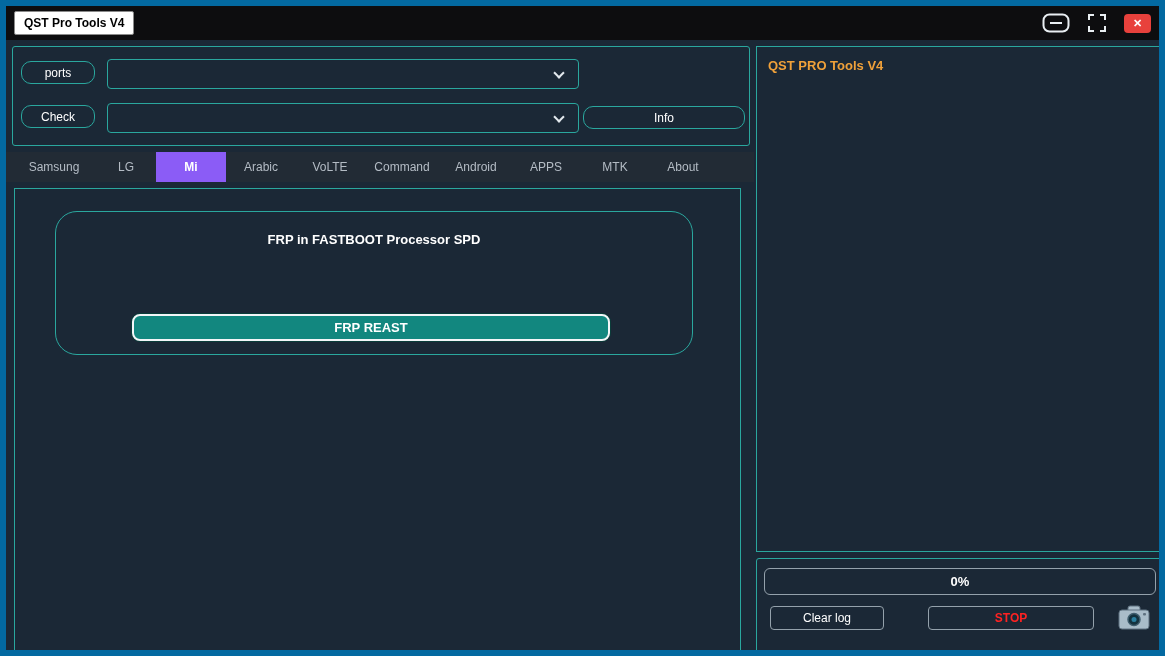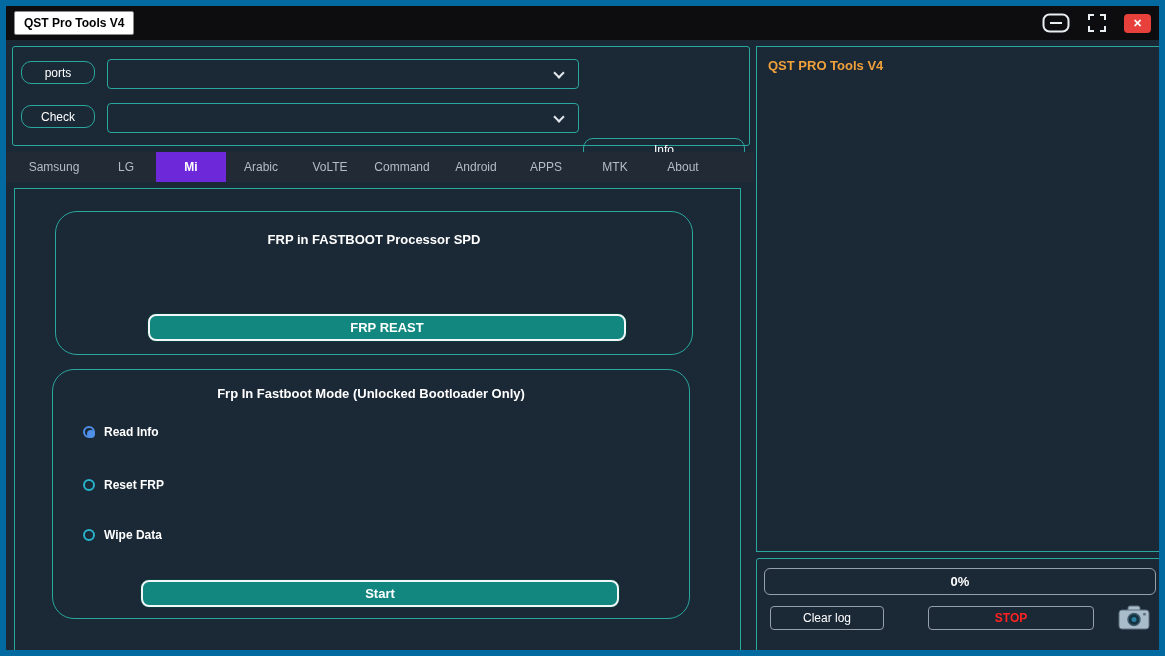--- a/index.html
+++ b/index.html
@@ -41,21 +41,21 @@
   }
   .tool-btn {
     position: absolute; background: transparent; color: #fff;
     border: 1px solid var(--teal); border-radius: 10px;
     font-family: "Liberation Sans", sans-serif; font-size: 12px;
     display: flex; align-items: center; justify-content: center; cursor: pointer;
   }
   .ports-btn  { left: 8px;   top: 14px; width: 74px;  height: 23px; }
   .check-btn  { left: 8px;   top: 58px; width: 74px;  height: 23px; }
   .wifi-btn   { left: 570px; top: 14px; width: 162px; height: 23px; }
-  .info-btn   { left: 570px; top: 59px; width: 162px; height: 23px; margin-top: 32px; }
+  .info-btn   { left: 570px; top: 59px; width: 162px; height: 23px; }
 
   .combo {
     position: absolute; left: 94px; width: 472px; height: 30px;
     border: 1px solid var(--teal); border-radius: 4px; background: #1b2836;
   }
   .combo1 { top: 12px; } .combo2 { top: 56px; }
   .chev {
     position: absolute; right: 15px; top: 9px; width: 8px; height: 8px;
     border-right: 2px solid #e3e9ee; border-bottom: 2px solid #e3e9ee;
     transform: rotate(45deg);
@@ -66,21 +66,21 @@
     position: absolute; left: 0; top: 112px; width: 748px; height: 30px;
     background: #222b35; display: flex; align-items: stretch; padding-left: 6px;
   }
   .tab {
     display: flex; align-items: center; justify-content: center;
     color: #b4bcc5; font-size: 12px; cursor: pointer;
   }
   .t0 { width: 84px; } .t1 { width: 60px; } .t2 { width: 70px; }
   .t3 { width: 70px; } .t4 { width: 68px; } .t5 { width: 76px; }
   .t6 { width: 72px; } .t7 { width: 68px; } .t8 { width: 70px; } .t9 { width: 66px; }
-  .tab.active { background: #6d28d9; color: #ffffff; font-weight: bold; }
+  .tab.active { background: #8b5cf6; color: #ffffff; font-weight: bold; }
 
   
   .main-panel {
     position: absolute; left: 8px; top: 148px; width: 727px; height: 539px;
     border: 1px solid var(--teal);
   }
   .groupbox {
     position: absolute; border: 1px solid var(--teal); border-radius: 22px;
   }
   .g1 { left: 40px; top: 22px;  width: 638px; height: 144px; }
@@ -90,21 +90,21 @@
   }
   .g1 .group-title { margin-top: 20px; }
   .g2 .group-title { margin-top: 16px; }
 
   .action-btn {
     position: absolute; height: 27px; background: #12877f;
     border: 2px solid #f3f6f8; border-radius: 8px;
     box-shadow: 0 0 0 1px #0b3d3a; color: #fff; font-weight: bold;
     font-size: 13px; font-family: "Liberation Sans", sans-serif; cursor: pointer;
   }
-  .frp-btn   { left: 92px; bottom: 13px; width: 478px; }
+  .frp-btn   { left: 76px; bottom: 13px; width: 478px; }
   .start-btn { left: 88px; bottom: 11px; width: 478px; }
 
   .radio-row {
     position: absolute; left: 30px; display: flex; align-items: center;
     gap: 9px; cursor: pointer;
   }
   .r0 { top: 55px; } .r1 { top: 108px; } .r2 { top: 158px; }
   .radio {
     width: 12px; height: 12px; border-radius: 50%;
     border: 2px solid #27b3c9; position: relative; background: transparent;
@@ -204,38 +204,20 @@
       <div class="tab t9">About</div>
     </div>
 
     <div class="main-panel">
 
       <div class="groupbox g1">
         <div class="group-title">FRP in FASTBOOT Processor SPD</div>
         <button class="action-btn frp-btn">FRP REAST</button>
       </div>
 
-      <div class="groupbox g2">
-        <div class="group-title">Frp In Fastboot Mode (Unlocked Bootloader Only)</div>
-
-        <div class="radio-row r0">
-          <span class="radio selected"></span>
-          <span class="radio-label">Read Info</span>
-        </div>
-        <div class="radio-row r1">
-          <span class="radio"></span>
-          <span class="radio-label">Reset FRP</span>
-        </div>
-        <div class="radio-row r2">
-          <span class="radio"></span>
-          <span class="radio-label">Wipe Data</span>
-        </div>
-
-        <button class="action-btn start-btn">Start</button>
-      </div>
 
     </div>
 
     <div class="log-panel">
       <div class="log-header">QST PRO Tools V4</div>
     </div>
 
     <div class="footer-group">
       <div class="progressbar">
         <span>0%</span>

